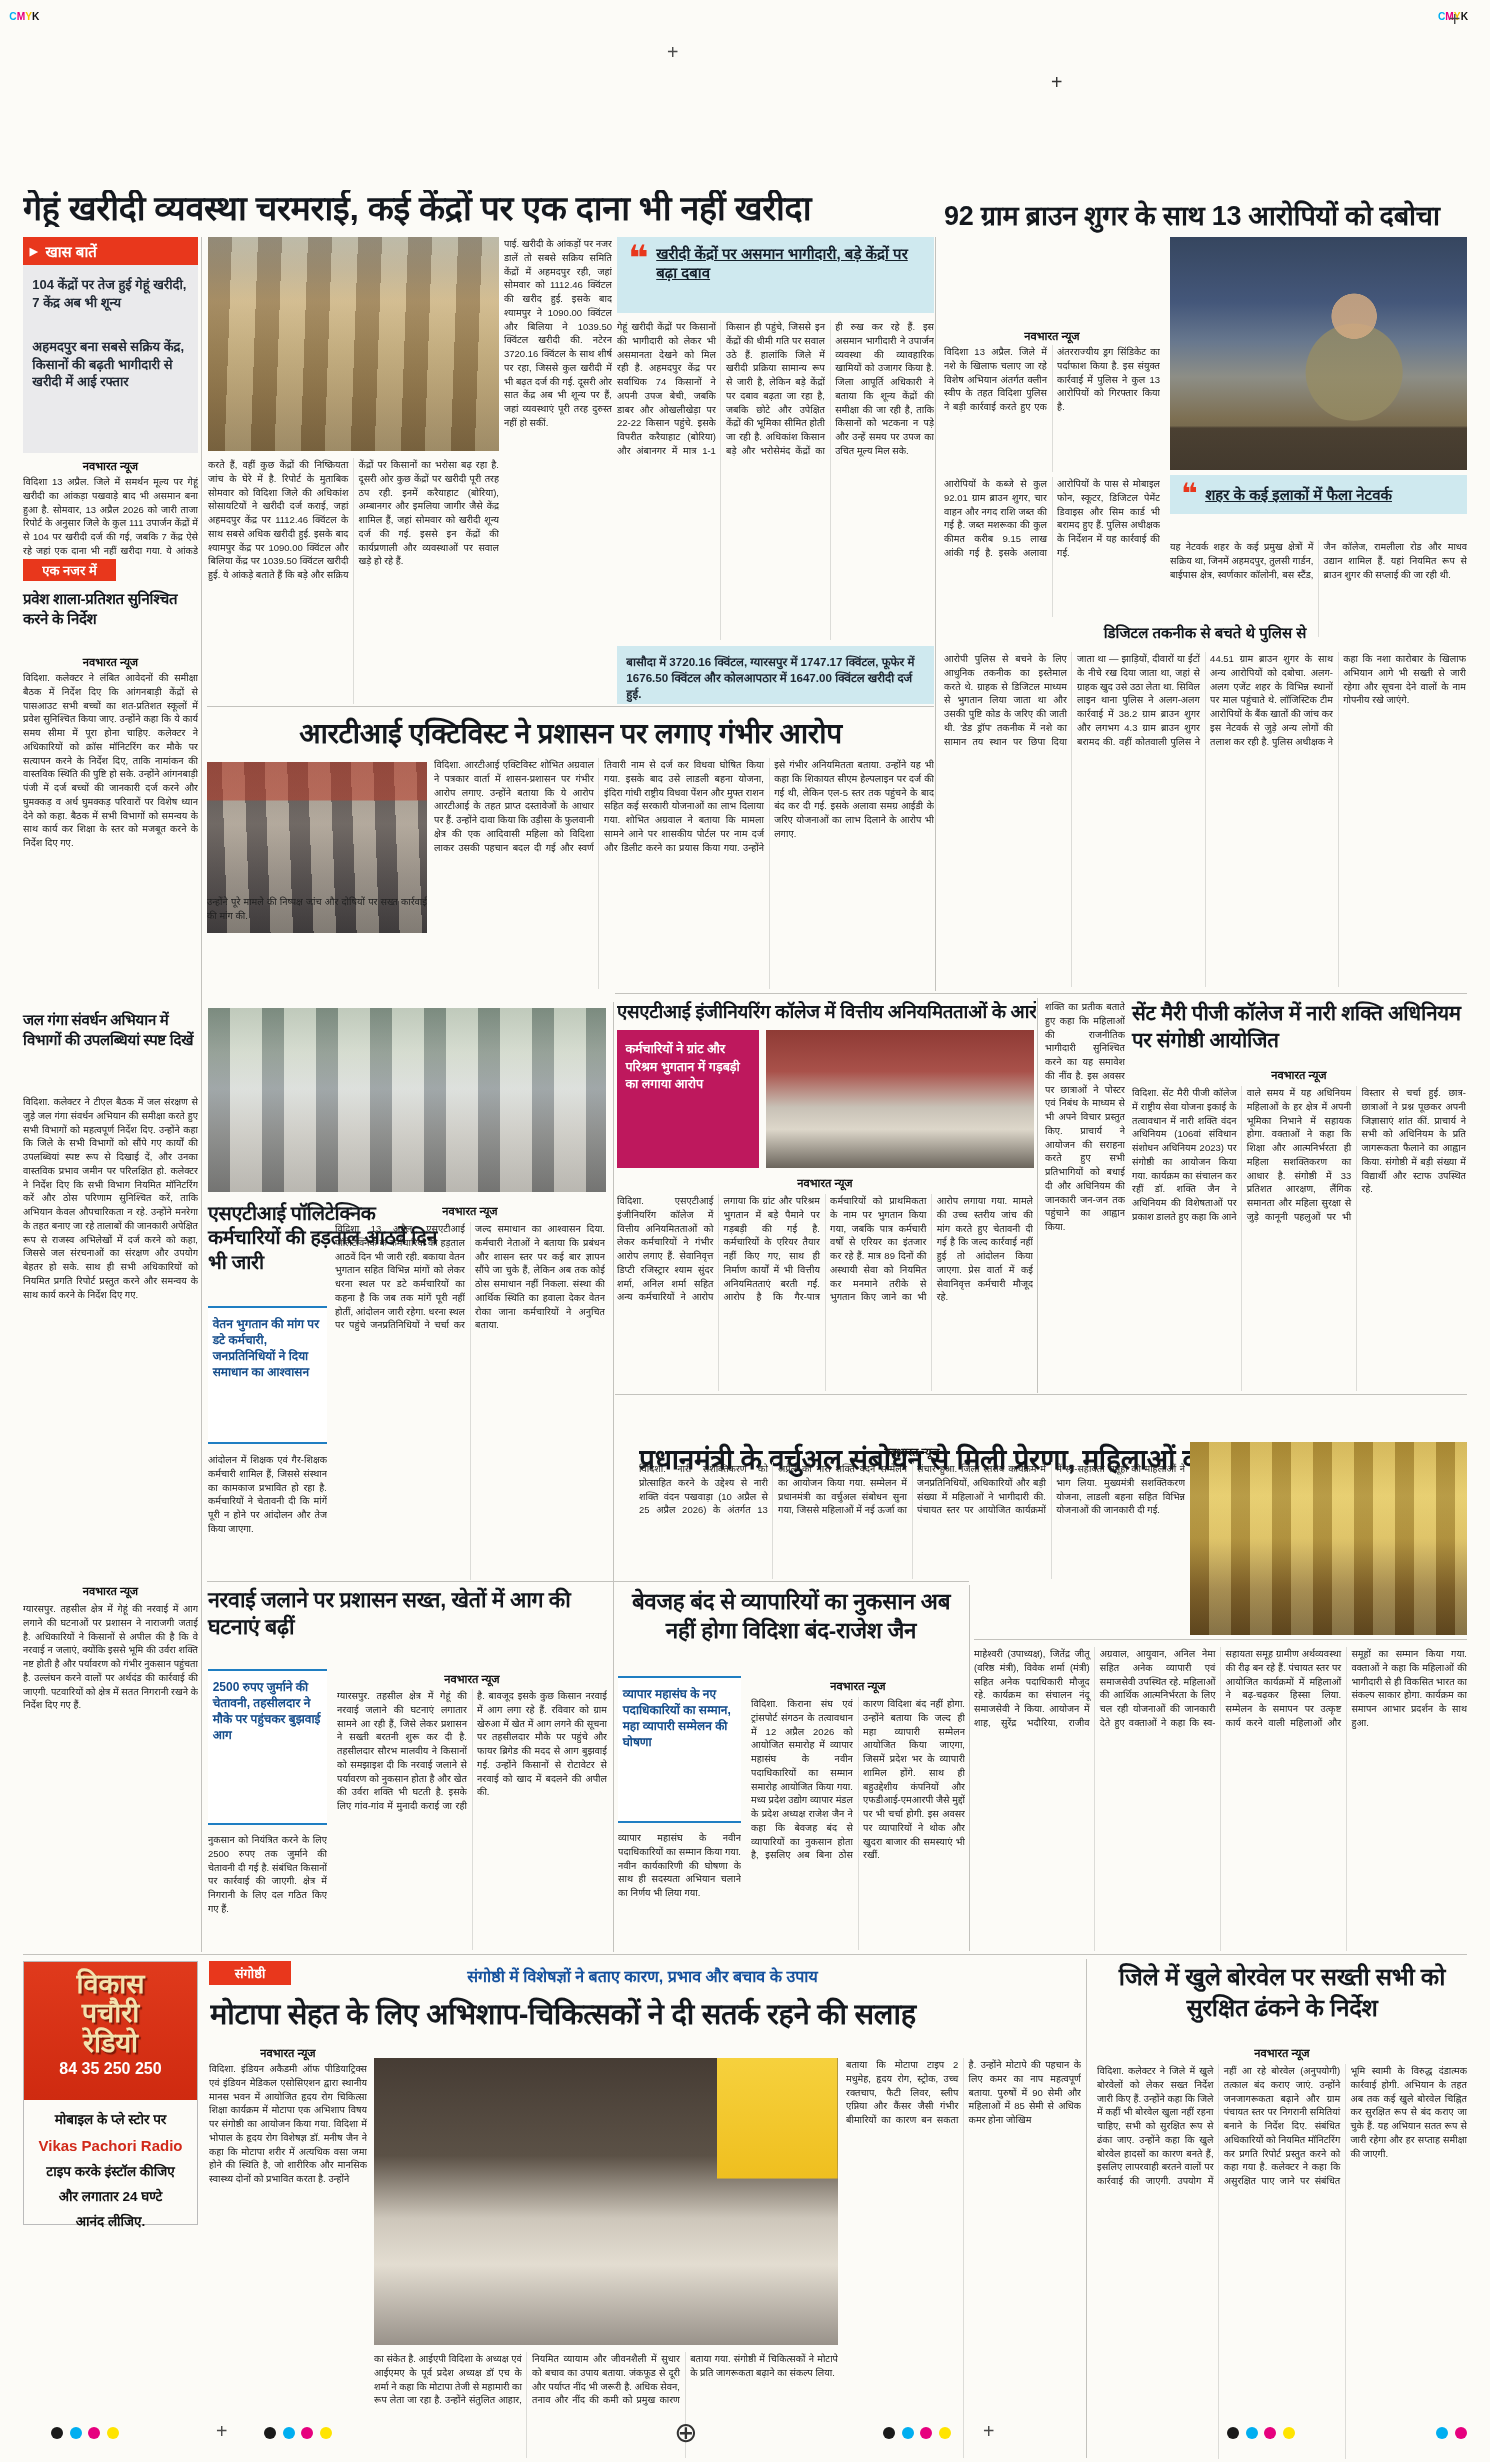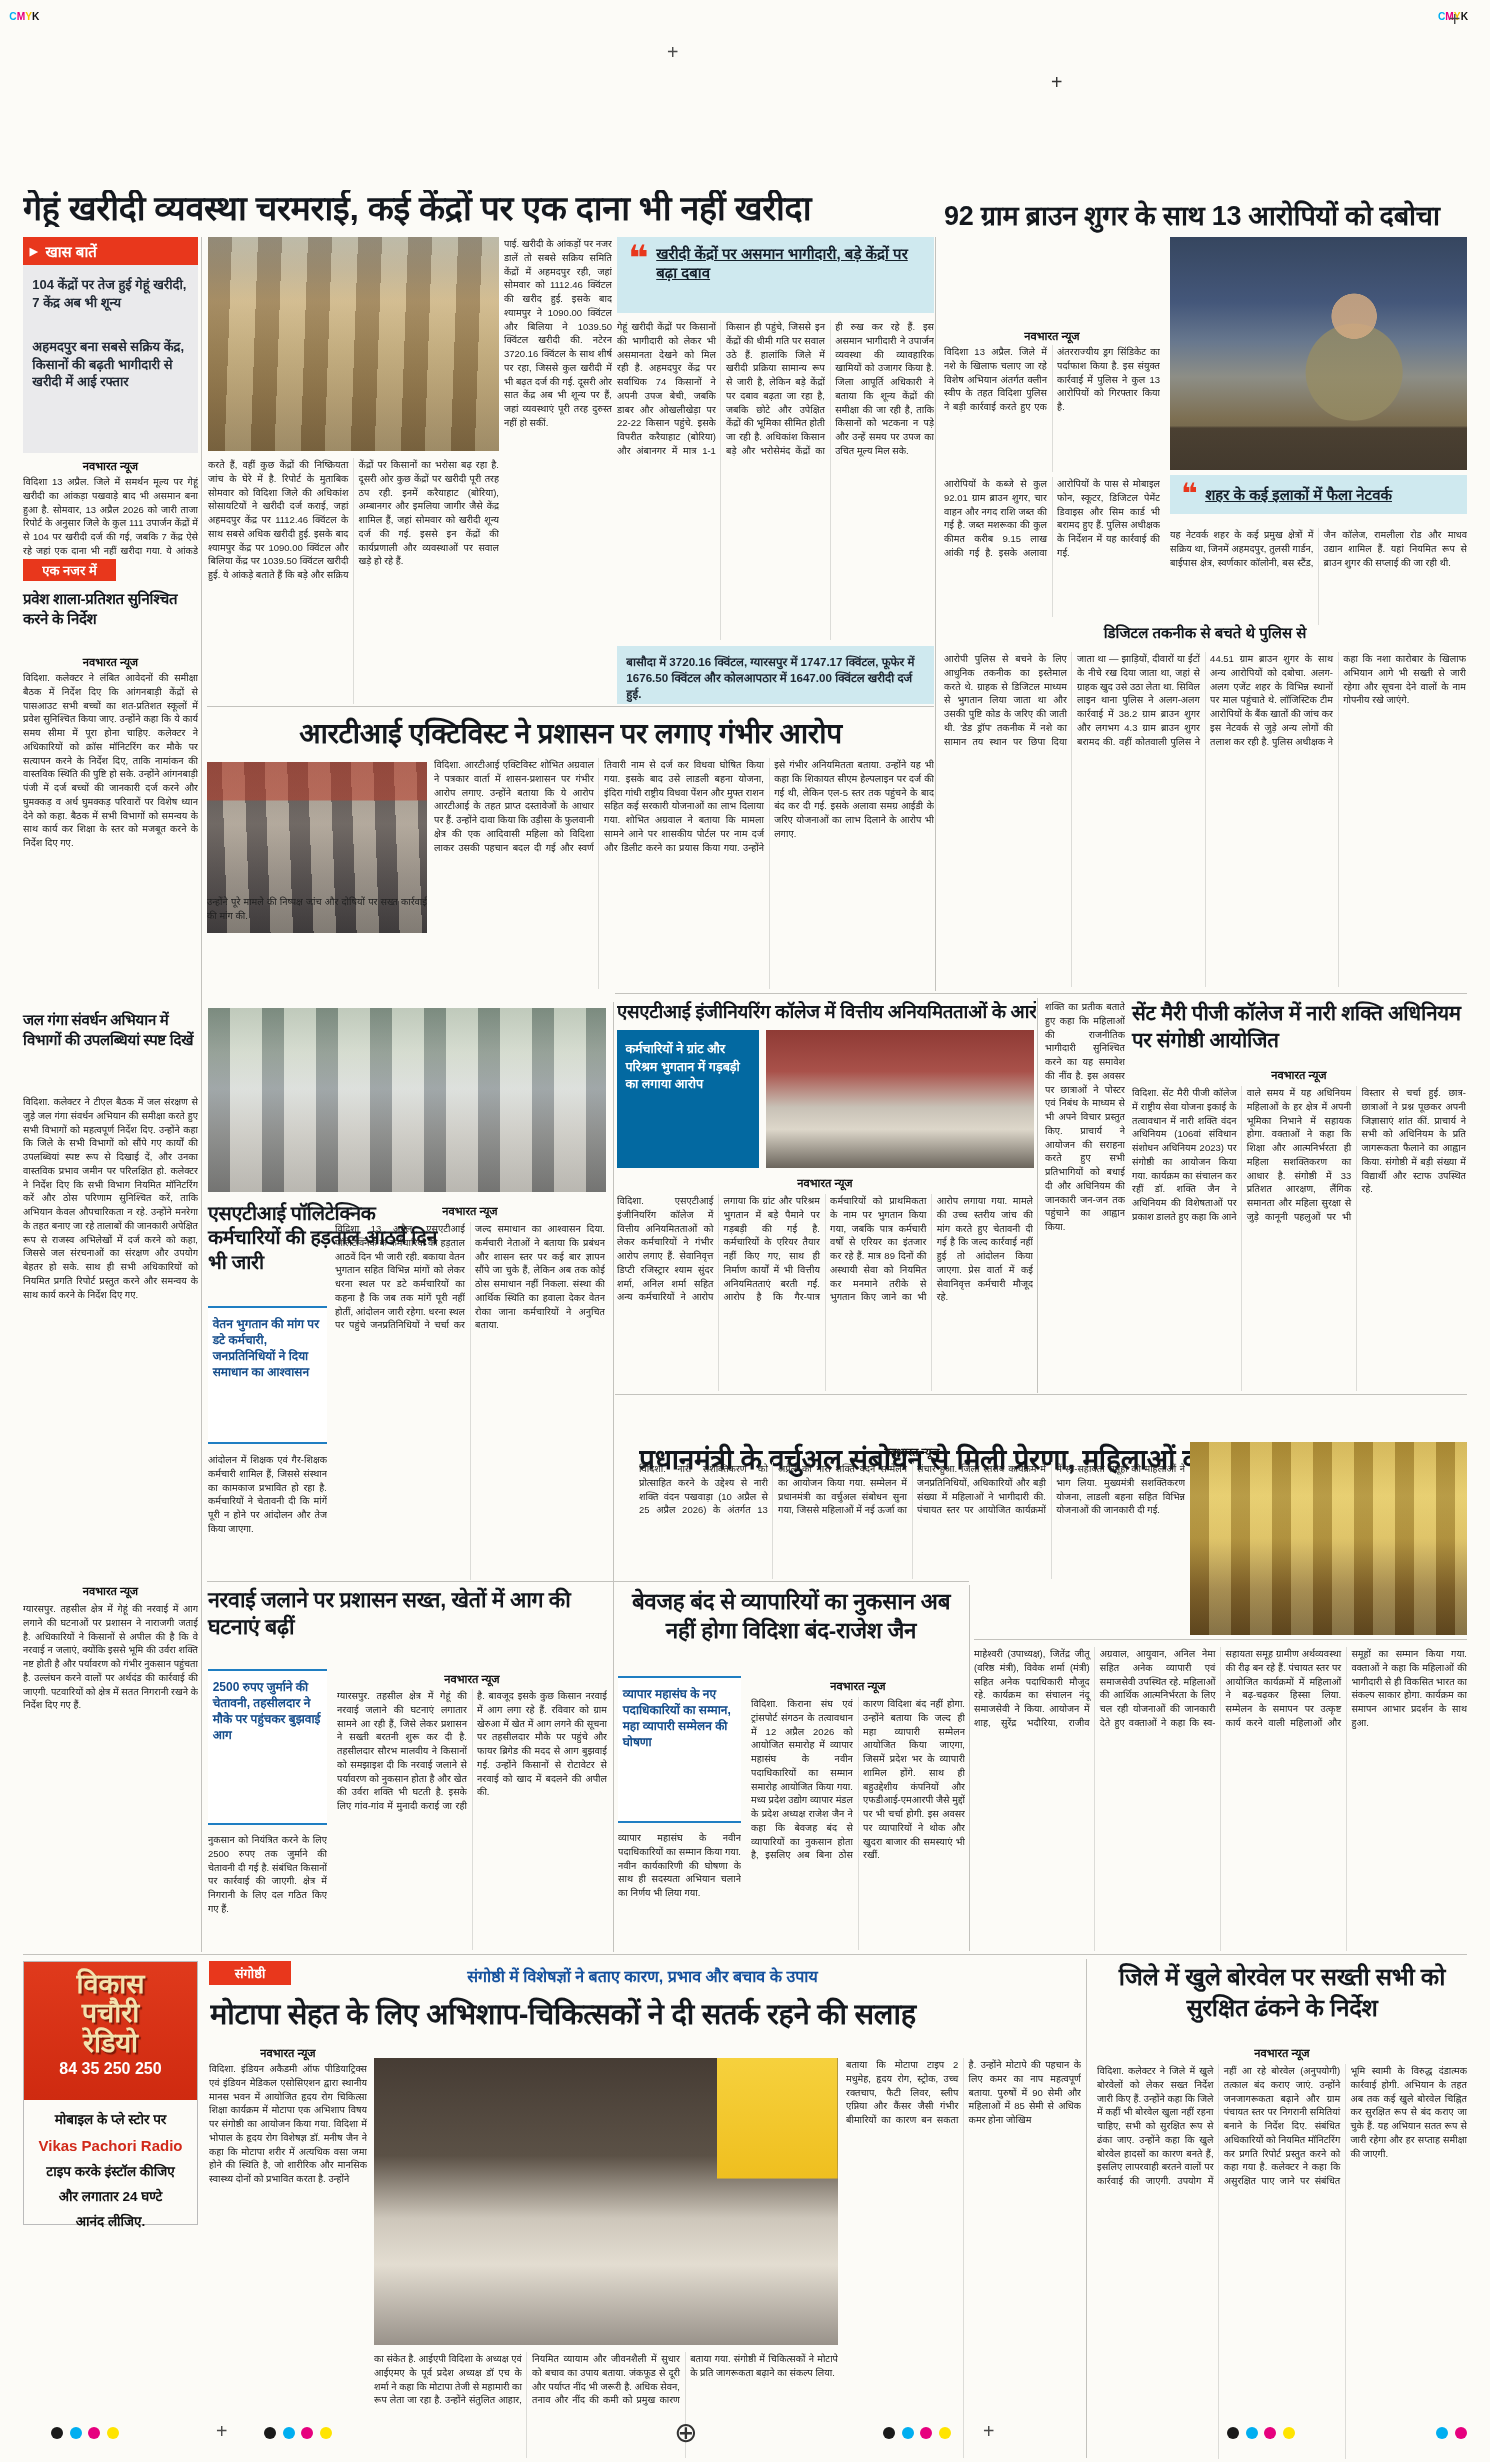--- a/index.html
+++ b/index.html
@@ -102,21 +102,21 @@
   <div class="abs body cols-3" style="left:617px;top:320px;width:317px;height:320px">गेहूं खरीदी केंद्रों पर किसानों की भागीदारी को लेकर भी असमानता देखने को मिल रही है. अहमदपुर केंद्र पर सर्वाधिक 74 किसानों ने अपनी उपज बेची, जबकि डाबर और ओखलीखेड़ा पर 22-22 किसान पहुंचे. इसके विपरीत करैयाहाट (बोरिया) और अंबानगर में मात्र 1-1 किसान ही पहुंचे, जिससे इन केंद्रों की धीमी गति पर सवाल उठे हैं. हालांकि जिले में खरीदी प्रक्रिया सामान्य रूप से जारी है, लेकिन बड़े केंद्रों पर दबाव बढ़ता जा रहा है, जबकि छोटे और उपेक्षित केंद्रों की भूमिका सीमित होती जा रही है. अधिकांश किसान बड़े और भरोसेमंद केंद्रों का ही रुख कर रहे हैं. इस असमान भागीदारी ने उपार्जन व्यवस्था की व्यावहारिक खामियों को उजागर किया है. जिला आपूर्ति अधिकारी ने बताया कि शून्य केंद्रों की समीक्षा की जा रही है, ताकि किसानों को भटकना न पड़े और उन्हें समय पर उपज का उचित मूल्य मिल सके.</div>
   <div class="abs" style="left:617px;top:646px;width:317px;height:58px;background:#cfe9ef;box-sizing:border-box;padding:7.5px 9.3px;font-size:11.6px;font-weight:700;color:#1b2430;line-height:1.4">बासौदा में 3720.16 क्विंटल, ग्यारसपुर में 1747.17 क्विंटल, फूफेर में 1676.50 क्विंटल और कोलआपठार में 1647.00 क्विंटल खरीदी दर्ज हुई.</div>
 
   <div class="abs byline" style="left:944px;top:328px;width:216px">नवभारत न्यूज</div>
   <div class="abs body cols-2" style="left:944px;top:345px;width:216px;height:127px">विदिशा 13 अप्रैल. जिले में नशे के खिलाफ चलाए जा रहे विशेष अभियान अंतर्गत क्लीन स्वीप के तहत विदिशा पुलिस ने बड़ी कार्रवाई करते हुए एक अंतरराज्यीय ड्रग सिंडिकेट का पर्दाफाश किया है. इस संयुक्त कार्रवाई में पुलिस ने कुल 13 आरोपियों को गिरफ्तार किया है.</div>
   <div class="abs photo ph-police" style="left:1170px;top:237px;width:297px;height:233px"></div>
   <div class="abs quotebox" style="left:1170px;top:475px;width:297px;height:39px;box-sizing:border-box;align-items:center">
     <span class="q" style="font-size:28px">❝</span>
     <span class="qt">शहर के कई इलाकों में फैला नेटवर्क</span>
   </div>
-  <div class="abs body cols-2" style="left:1170px;top:528px;width:297px;height:97px">यह नेटवर्क शहर के कई प्रमुख क्षेत्रों में सक्रिय था, जिनमें अहमदपुर, तुलसी गार्डन, बाईपास क्षेत्र, स्वर्णकार कॉलोनी, बस स्टैंड, जैन कॉलेज, रामलीला रोड और माधव उद्यान शामिल हैं. यहां नियमित रूप से ब्राउन शुगर की सप्लाई की जा रही थी.</div>
+  <div class="abs body cols-2" style="left:1170px;top:540px;width:297px;height:97px">यह नेटवर्क शहर के कई प्रमुख क्षेत्रों में सक्रिय था, जिनमें अहमदपुर, तुलसी गार्डन, बाईपास क्षेत्र, स्वर्णकार कॉलोनी, बस स्टैंड, जैन कॉलेज, रामलीला रोड और माधव उद्यान शामिल हैं. यहां नियमित रूप से ब्राउन शुगर की सप्लाई की जा रही थी.</div>
   <div class="abs body cols-2" style="left:944px;top:477px;width:216px;height:140px">आरोपियों के कब्जे से कुल 92.01 ग्राम ब्राउन शुगर, चार वाहन और नगद राशि जब्त की गई है. जब्त मशरूका की कुल कीमत करीब 9.15 लाख आंकी गई है. इसके अलावा आरोपियों के पास से मोबाइल फोन, स्कूटर, डिजिटल पेमेंट डिवाइस और सिम कार्ड भी बरामद हुए हैं. पुलिस अधीक्षक के निर्देशन में यह कार्रवाई की गई.</div>
   <div class="abs" style="left:944px;top:622px;width:522px;text-align:center;font-weight:800;font-size:15px;color:#14181e">डिजिटल तकनीक से बचते थे पुलिस से</div>
   <div class="abs body cols-4" style="left:944px;top:652px;width:522px;height:335px">आरोपी पुलिस से बचने के लिए आधुनिक तकनीक का इस्तेमाल करते थे. ग्राहक से डिजिटल माध्यम से भुगतान लिया जाता था और उसकी पुष्टि कोड के जरिए की जाती थी. 'डेड ड्रॉप' तकनीक में नशे का सामान तय स्थान पर छिपा दिया जाता था — झाड़ियों, दीवारों या ईंटों के नीचे रख दिया जाता था, जहां से ग्राहक खुद उसे उठा लेता था. सिविल लाइन थाना पुलिस ने अलग-अलग कार्रवाई में 38.2 ग्राम ब्राउन शुगर और लगभग 4.3 ग्राम ब्राउन शुगर बरामद की. वहीं कोतवाली पुलिस ने 44.51 ग्राम ब्राउन शुगर के साथ अन्य आरोपियों को दबोचा. अलग-अलग एजेंट शहर के विभिन्न स्थानों पर माल पहुंचाते थे. लॉजिस्टिक टीम आरोपियों के बैंक खातों की जांच कर इस नेटवर्क से जुड़े अन्य लोगों की तलाश कर रही है. पुलिस अधीक्षक ने कहा कि नशा कारोबार के खिलाफ अभियान आगे भी सख्ती से जारी रहेगा और सूचना देने वालों के नाम गोपनीय रखे जाएंगे.</div>
 
   <div class="abs hl" style="left:207px;top:713px;width:727px;font-size:28px;text-align:center;white-space:nowrap;overflow:hidden">आरटीआई एक्टिविस्ट ने प्रशासन पर लगाए गंभीर आरोप</div>
   <div class="abs photo ph-rti" style="left:207px;top:762px;width:220px;height:171px"></div>
   <div class="abs body cols-3" style="left:434px;top:758px;width:500px;height:231px">विदिशा. आरटीआई एक्टिविस्ट शोभित अग्रवाल ने पत्रकार वार्ता में शासन-प्रशासन पर गंभीर आरोप लगाए. उन्होंने बताया कि ये आरोप आरटीआई के तहत प्राप्त दस्तावेजों के आधार पर हैं. उन्होंने दावा किया कि उड़ीसा के फुलवानी क्षेत्र की एक आदिवासी महिला को विदिशा लाकर उसकी पहचान बदल दी गई और स्वर्ण तिवारी नाम से दर्ज कर विधवा घोषित किया गया. इसके बाद उसे लाडली बहना योजना, इंदिरा गांधी राष्ट्रीय विधवा पेंशन और मुफ्त राशन सहित कई सरकारी योजनाओं का लाभ दिलाया गया. शोभित अग्रवाल ने बताया कि मामला सामने आने पर शासकीय पोर्टल पर नाम दर्ज और डिलीट करने का प्रयास किया गया. उन्होंने इसे गंभीर अनियमितता बताया. उन्होंने यह भी कहा कि शिकायत सीएम हेल्पलाइन पर दर्ज की गई थी, लेकिन एल-5 स्तर तक पहुंचने के बाद बंद कर दी गई. इसके अलावा समग्र आईडी के जरिए योजनाओं का लाभ दिलाने के आरोप भी लगाए.</div>
   <div class="abs body" style="left:207px;top:895px;width:220px;height:50px">उन्होंने पूरे मामले की निष्पक्ष जांच और दोषियों पर सख्त कार्रवाई की मांग की.</div>
 
   <div class="abs tag" style="left:23px;top:559px;width:93px;height:22.4px">एक नजर में</div>
@@ -129,21 +129,21 @@
   <div class="abs body" style="left:23px;top:1602px;width:175px;height:343px">ग्यारसपुर. तहसील क्षेत्र में गेहूं की नरवाई में आग लगाने की घटनाओं पर प्रशासन ने नाराजगी जताई है. अधिकारियों ने किसानों से अपील की है कि वे नरवाई न जलाएं, क्योंकि इससे भूमि की उर्वरा शक्ति नष्ट होती है और पर्यावरण को गंभीर नुकसान पहुंचता है. उल्लंघन करने वालों पर अर्थदंड की कार्रवाई की जाएगी. पटवारियों को क्षेत्र में सतत निगरानी रखने के निर्देश दिए गए हैं.</div>
 
   <div class="abs photo ph-strike" style="left:208px;top:1008px;width:398px;height:184px"></div>
   <div class="abs hl" style="left:208px;top:1201px;width:233px;font-size:19.6px;line-height:1.25">एसएटीआई पॉलिटेक्निक कर्मचारियों की हड़ताल आठवें दिन भी जारी</div>
   <div class="abs rulebox" style="left:208px;top:1306px;width:119px;height:138px;box-sizing:border-box">वेतन भुगतान की मांग पर डटे कर्मचारी, जनप्रतिन‍िधियों ने दिया समाधान का आश्वासन</div>
   <div class="abs body" style="left:208px;top:1453px;width:119px;height:127px">आंदोलन में शिक्षक एवं गैर-शिक्षक कर्मचारी शामिल हैं, जिससे संस्थान का कामकाज प्रभावित हो रहा है. कर्मचारियों ने चेतावनी दी कि मांगें पूरी न होने पर आंदोलन और तेज किया जाएगा.</div>
   <div class="abs byline" style="left:335px;top:1203px;width:270px">नवभारत न्यूज</div>
   <div class="abs body cols-2" style="left:335px;top:1222px;width:270px;height:358px">विदिशा 13 अप्रैल. एसएटीआई पॉलिटेक्निक के कर्मचारियों की हड़ताल आठवें दिन भी जारी रही. बकाया वेतन भुगतान सहित विभिन्न मांगों को लेकर धरना स्थल पर डटे कर्मचारियों का कहना है कि जब तक मांगें पूरी नहीं होतीं, आंदोलन जारी रहेगा. धरना स्थल पर पहुंचे जनप्रतिनिधियों ने चर्चा कर जल्द समाधान का आश्वासन दिया. कर्मचारी नेताओं ने बताया कि प्रबंधन और शासन स्तर पर कई बार ज्ञापन सौंपे जा चुके हैं, लेकिन अब तक कोई ठोस समाधान नहीं निकला. संस्था की आर्थिक स्थिति का हवाला देकर वेतन रोका जाना कर्मचारियों ने अनुचित बताया.</div>
 
   <div class="abs hl" style="left:617px;top:998px;width:419px;font-size:18.6px;text-align:center;white-space:nowrap;overflow:hidden">एसएटीआई इंजीनियरिंग कॉलेज में वित्तीय अनियमितताओं के आरोप</div>
-  <div class="abs" style="left:617px;top:1030px;width:142px;height:138px;background:#0369a1;color:#fff;font-weight:700;font-size:12.6px;line-height:1.4;padding:11.2px 8.4px;box-sizing:border-box">कर्मचारियों ने ग्रांट और परिश्रम भुगतान में गड़बड़ी का लगाया आरोप</div>
+  <div class="abs" style="left:617px;top:1030px;width:142px;height:138px;background:#be185d;color:#fff;font-weight:700;font-size:12.6px;line-height:1.4;padding:11.2px 8.4px;box-sizing:border-box">कर्मचारियों ने ग्रांट और परिश्रम भुगतान में गड़बड़ी का लगाया आरोप</div>
   <div class="abs photo ph-engg" style="left:766px;top:1030px;width:268px;height:138px"></div>
   <div class="abs byline" style="left:617px;top:1175px;width:416px">नवभारत न्यूज</div>
   <div class="abs body cols-4" style="left:617px;top:1194px;width:416px;height:197px">विदिशा. एसएटीआई इंजीनियरिंग कॉलेज में वित्तीय अनियमितताओं को लेकर कर्मचारियों ने गंभीर आरोप लगाए हैं. सेवानिवृत्त डिप्टी रजिस्ट्रार श्याम सुंदर शर्मा, अनिल शर्मा सहित अन्य कर्मचारियों ने आरोप लगाया कि ग्रांट और परिश्रम भुगतान में बड़े पैमाने पर गड़बड़ी की गई है. कर्मचारियों के एरियर तैयार नहीं किए गए, साथ ही निर्माण कार्यों में भी वित्तीय अनियमितताएं बरती गईं. आरोप है कि गैर-पात्र कर्मचारियों को प्राथमिकता के नाम पर भुगतान किया गया, जबकि पात्र कर्मचारी वर्षों से एरियर का इंतजार कर रहे हैं. मात्र 89 दिनों की अस्थायी सेवा को नियमित कर मनमाने तरीके से भुगतान किए जाने का भी आरोप लगाया गया. मामले की उच्च स्तरीय जांच की मांग करते हुए चेतावनी दी गई है कि जल्द कार्रवाई नहीं हुई तो आंदोलन किया जाएगा. प्रेस वार्ता में कई सेवानिवृत्त कर्मचारी मौजूद रहे.</div>
 
   <div class="abs body" style="left:1045px;top:1000px;width:80px;height:391px">शक्ति का प्रतीक बताते हुए कहा कि महिलाओं की राजनीतिक भागीदारी सुनिश्चित करने का यह समावेश की नींव है. इस अवसर पर छात्राओं ने पोस्टर एवं निबंध के माध्यम से भी अपने विचार प्रस्तुत किए. प्राचार्य ने आयोजन की सराहना करते हुए सभी प्रतिभागियों को बधाई दी और अधिनियम की जानकारी जन-जन तक पहुंचाने का आह्वान किया.</div>
   <div class="abs hl" style="left:1132px;top:1000px;width:334px;font-size:20.5px;line-height:1.3">सेंट मैरी पीजी कॉलेज में नारी शक्ति अधिनियम पर संगोष्ठी आयोजित</div>
   <div class="abs byline" style="left:1132px;top:1067px;width:334px">नवभारत न्यूज</div>
   <div class="abs body cols-3" style="left:1132px;top:1086px;width:334px;height:305px">विदिशा. सेंट मैरी पीजी कॉलेज में राष्ट्रीय सेवा योजना इकाई के तत्वावधान में नारी शक्ति वंदन अधिनियम (106वां संविधान संशोधन अधिनियम 2023) पर संगोष्ठी का आयोजन किया गया. कार्यक्रम का संचालन कर रहीं डॉ. शक्ति जैन ने अधिनियम की विशेषताओं पर प्रकाश डालते हुए कहा कि आने वाले समय में यह अधिनियम महिलाओं के हर क्षेत्र में अपनी भूमिका निभाने में सहायक होगा. वक्ताओं ने कहा कि शिक्षा और आत्मनिर्भरता ही महिला सशक्तिकरण का आधार है. संगोष्ठी में 33 प्रतिशत आरक्षण, लैंगिक समानता और महिला सुरक्षा से जुड़े कानूनी पहलुओं पर भी विस्तार से चर्चा हुई. छात्र-छात्राओं ने प्रश्न पूछकर अपनी जिज्ञासाएं शांत कीं. प्राचार्य ने सभी को अधिनियम के प्रति जागरूकता फैलाने का आह्वान किया. संगोष्ठी में बड़ी संख्या में विद्यार्थी और स्टाफ उपस्थित रहे.</div>
 
   <div class="abs hl" style="left:639px;top:1439px;width:828px;font-size:28px;white-space:nowrap;overflow:hidden">प्रधानमंत्री के वर्चुअल संबोधन से मिली प्रेरणा, महिलाओं की भागीदारी पर जोर</div>

